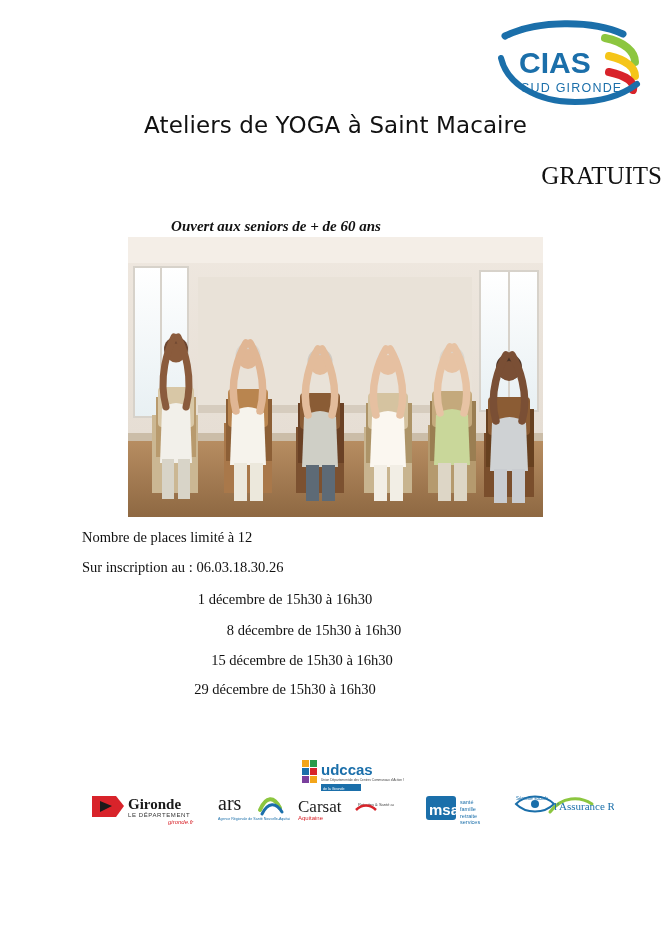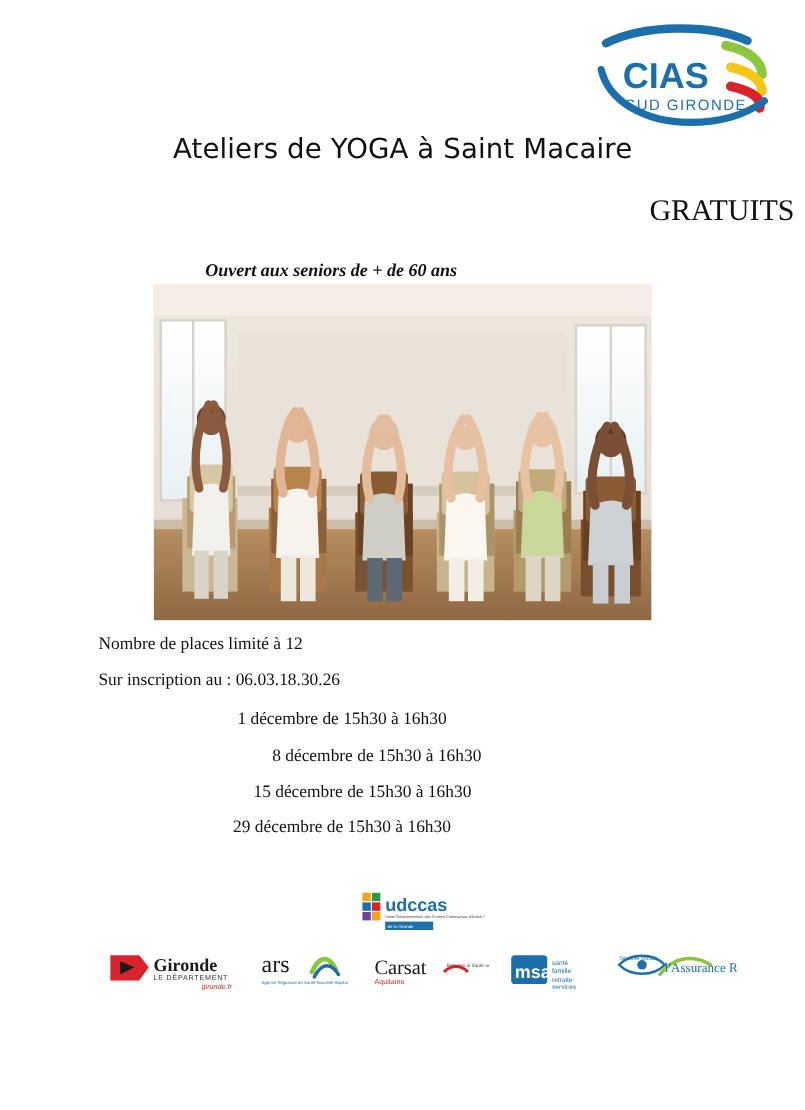--- a/index.html
+++ b/index.html
@@ -104,25 +104,25 @@
   .partners {
     position: absolute;
     top: 742px;
     left: 0;
     width: 671px;
     height: 100px;
   }
   .plogo { position: absolute; }
 
   
-  .p-udccas { left: 300px; top: 0px; width: 104px; height: 36px; }
+  .p-udccas { left: 300px; top: 16px; width: 104px; height: 36px; }
   
   .p-gironde { left: 90px;  top: 50px; width: 118px; height: 34px; }
   .p-ars     { left: 216px; top: 48px; width: 74px;  height: 36px; }
-  .p-carsat  { left: 310px; top: 52px; width: 98px;  height: 30px; }
+  .p-carsat  { left: 296px; top: 52px; width: 98px;  height: 30px; }
   .p-msa     { left: 424px; top: 50px; width: 82px;  height: 32px; }
   .p-assur   { left: 514px; top: 48px; width: 100px; height: 34px; }
 </style>
 </head>
 <body>
 
 <div class="cias-logo">
   <svg width="150" height="92" viewBox="0 0 150 92" xmlns="http://www.w3.org/2000/svg">
 
     <path d="M8,18 C40,2 96,2 126,16" stroke="#1b6faa" stroke-width="7" fill="none" stroke-linecap="round"></path>

